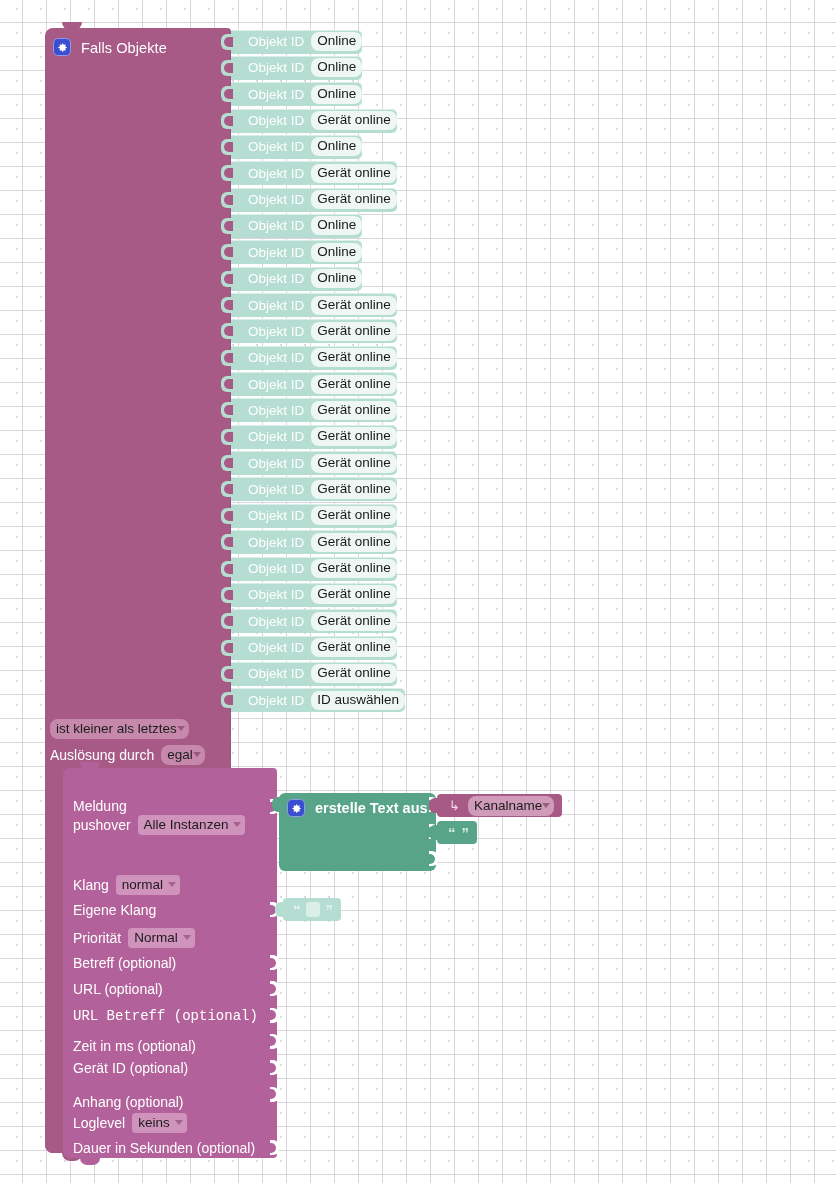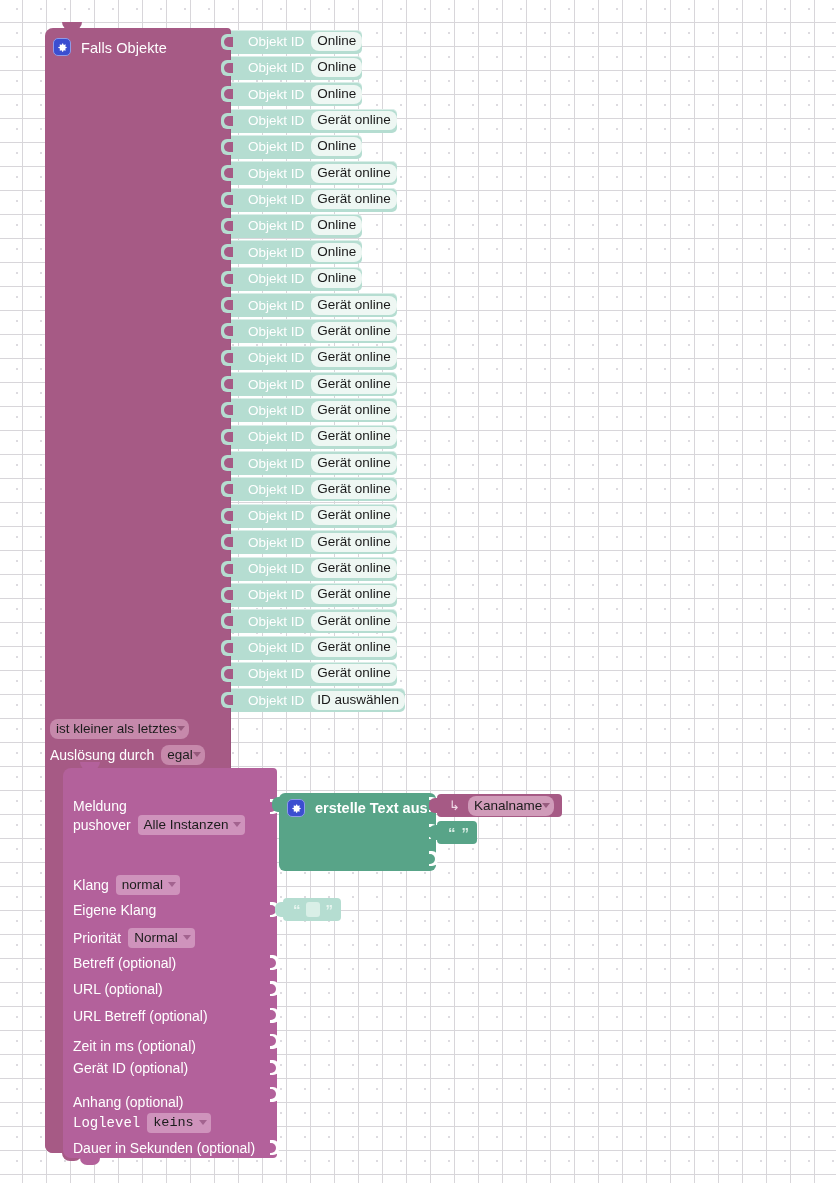--- a/index.html
+++ b/index.html
@@ -511,39 +511,39 @@
 
   <div id="opt-host">
       <div class="p-row" style="top: 955px;">
         <span>Betreff (optional)</span>
       </div>
       <div class="sock" style="top: 955px;"></div>
       <div class="p-row" style="top: 981.3px;">
         <span>URL (optional)</span>
       </div>
       <div class="sock" style="top: 981.3px;"></div>
-      <div class="p-row" style="top: 1007.6px;">
+      <div class="p-row" style="top: 1007.6px; font-family: Liberation Mono, monospace;">
         <span>URL Betreff (optional)</span>
       </div>
       <div class="sock" style="top: 1007.6px;"></div>
       <div class="p-row" style="top: 1094px;">
         <span>Anhang (optional)</span>
       </div>
       <div class="sock" style="top: 1033.9px;"></div>
       <div class="p-row" style="top: 1060.2px;">
         <span>Gerät ID (optional)</span>
       </div>
       <div class="sock" style="top: 1060.2px;"></div>
       <div class="p-row" style="top: 1038px;">
         <span>Zeit in ms (optional)</span>
       </div>
       <div class="sock" style="top: 1086.5px;"></div>
     </div>
 
-  <div class="p-row" style="top:1113px;font-family:Liberation Mono, monospace;">
+  <div class="p-row" style="top:1113px;">
     <span>Loglevel</span>
     <span class="p-dd">
       <span>keins</span>
       <span class="car"></span>
     </span>
   </div>
 
   <div class="p-row" style="top:1140px;">
     <span>Dauer in Sekunden (optional)</span>
   </div>

